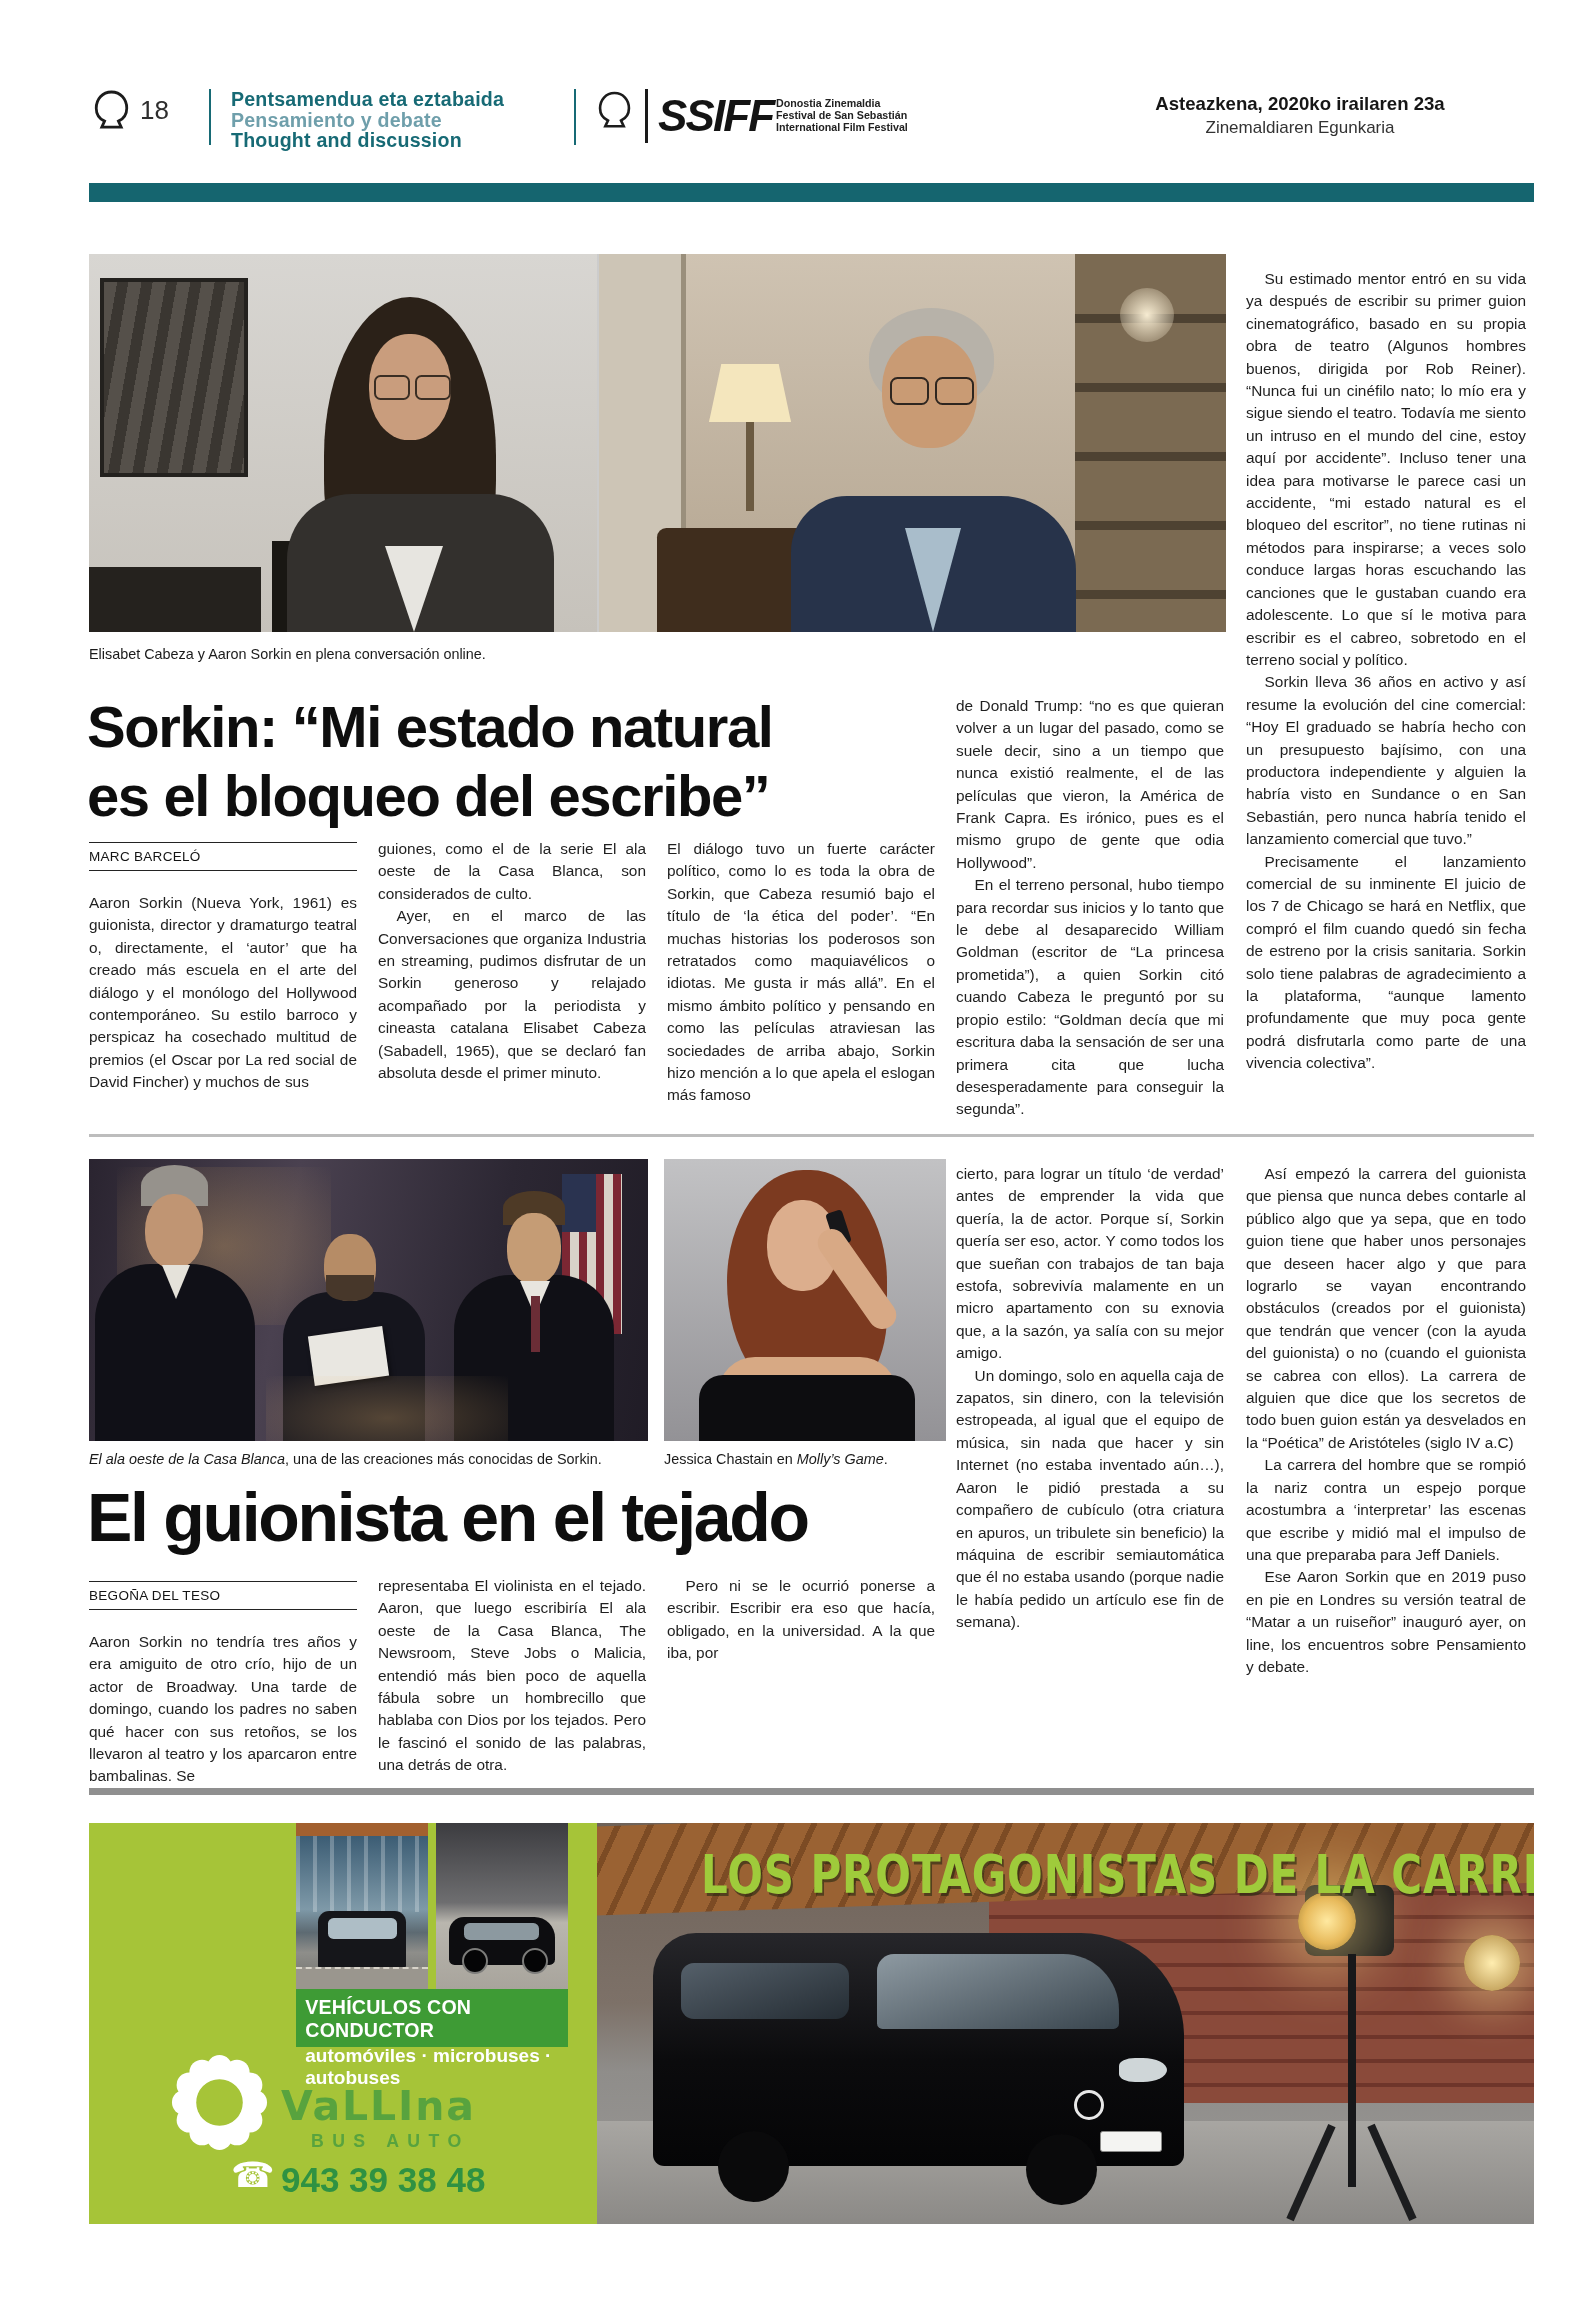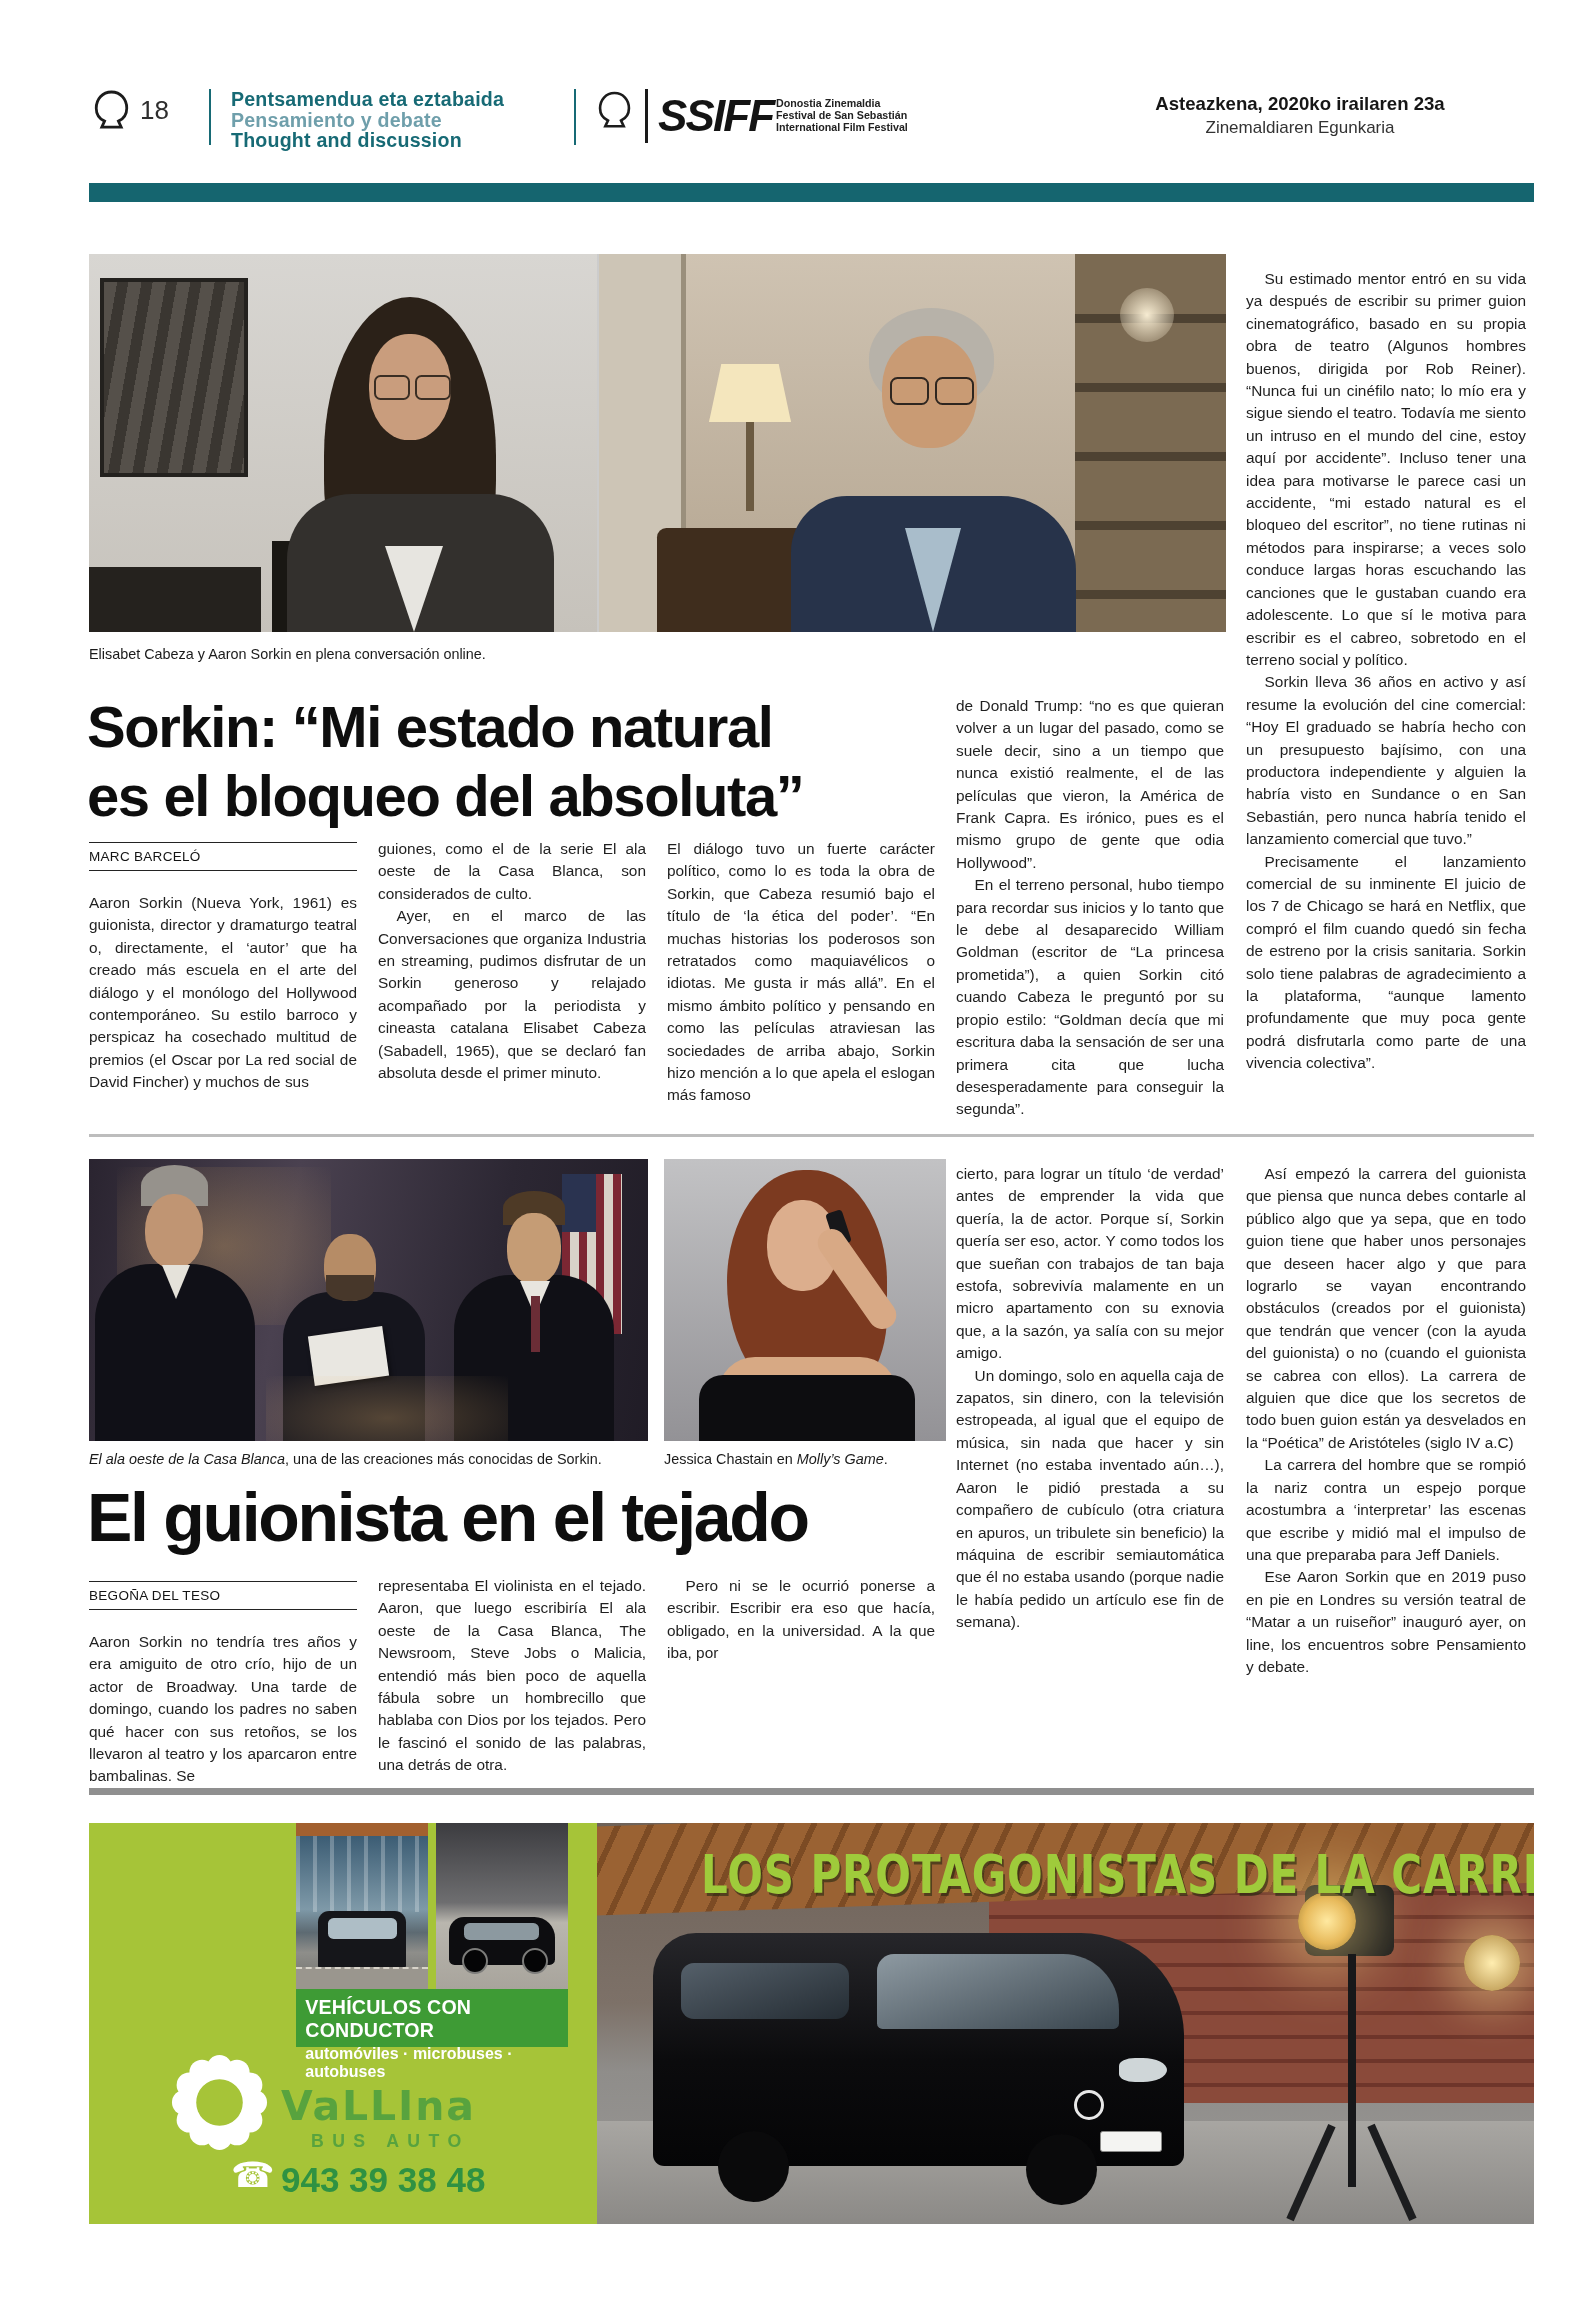--- a/index.html
+++ b/index.html
@@ -33,21 +33,21 @@
   
   .ph{position:absolute;overflow:hidden;background:#cccccc;}
   .ph *{position:absolute;}
   
   .ad{position:absolute;background:#a6c438;overflow:hidden;}
   .ad-headline{font-weight:800;color:#9fcb3b;font-size:42px;letter-spacing:0.9px;white-space:nowrap;
                text-shadow:1.9px 2.8px 0 rgba(25,35,12,.55);transform:scaleY(1.25);transform-origin:top left;
                font-family:"DejaVu Sans",sans-serif;}
   .ad-band{background:#3e9b35;color:#fff;}
   .ad-band .t1{font-size:19.6px;font-weight:bold;letter-spacing:0.2px;}
-  .ad-band .t2{font-size:16px;font-weight:bold;margin-top:3.7px;}
+  .ad-band .t2{font-size:19px;font-weight:bold;margin-top:3.7px;}
   .brand{font-size:41px;font-weight:bold;color:#58a33e;letter-spacing:1.9px;
          font-family:"DejaVu Sans",sans-serif;text-align:right;}
   .brand-sub{font-size:17.7px;font-weight:bold;color:#58a33e;letter-spacing:8.4px;}
   .phone-num{font-size:35px;font-weight:bold;color:#2f9242;}
   .phone-ic{font-size:35px;color:#ffffff;line-height:1;}
 </style>
 </head>
 <body>
 
 <div class="page">
@@ -108,21 +108,21 @@
       <div style="left:291px;top:123px;width:35px;height:24px;border:2.8px solid #2e2620;border-radius:7.5px;"></div>
       <div style="left:336px;top:123px;width:35px;height:24px;border:2.8px solid #2e2620;border-radius:7.5px;"></div>
       <div style="left:192px;bottom:-32px;width:285px;height:168px;background:#27334a;border-radius:56px 75px 0 0;"></div>
       <div style="left:306px;bottom:0;width:56px;height:104px;background:#a9bdcb;clip-path:polygon(0 0,100% 0,50% 100%);"></div>
     </div>
   </div>
   <div class="abs caption" style="left:89px;top:646px;width:1025px;">Elisabet Cabeza y Aaron Sorkin en plena conversación online.</div>
 
   <div class="abs headline h-a1" style="left:87px;top:692px;width:876px;">
     <div>Sorkin: “Mi estado natural</div>
-    <div>es el bloqueo del absoluta”</div>
+    <div>es el bloqueo del escribe”</div>
   </div>
 
   <div class="abs byline" style="left:89px;top:842px;width:268px;">
     <span>MARC BARCELÓ</span>
   </div>
 
   <div class="abs bodytext" style="left:89px;top:892px;width:268px;">
     <p>Aaron Sorkin (Nueva York, 1961) es guionista, director y dramaturgo teatral o, directamente, el ‘autor’ que ha creado más escuela en el arte del diálogo y el monólogo del Hollywood contemporáneo. Su estilo barroco y perspicaz ha cosechado multitud de premios (el Oscar por La red social de David Fincher) y muchos de sus</p>
   </div>
   <div class="abs bodytext" style="left:378px;top:838px;width:268px;">

